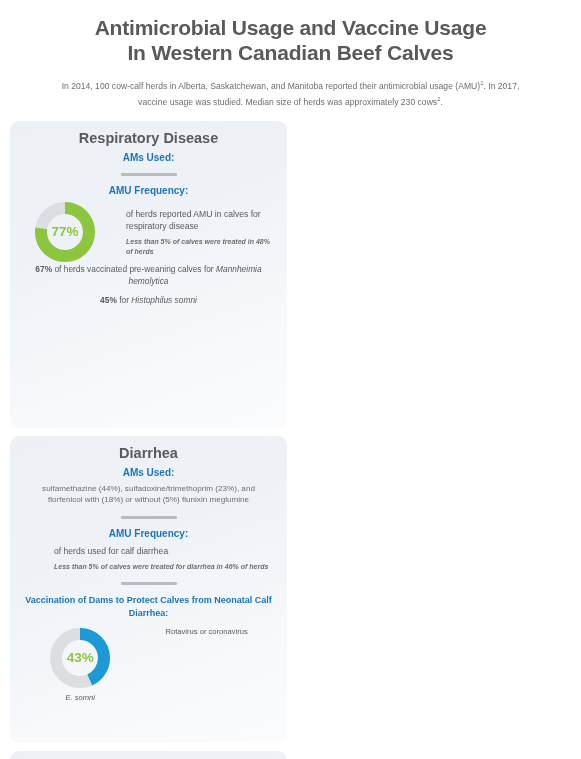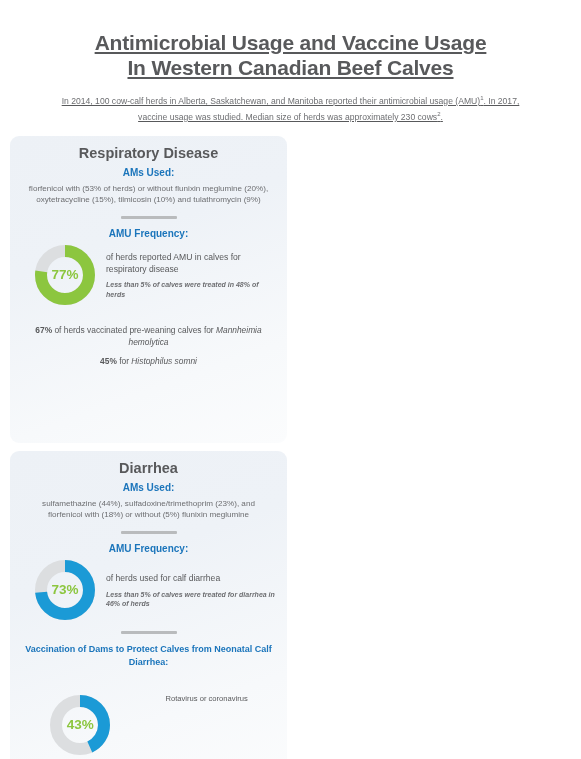--- a/index.html
+++ b/index.html
@@ -11,21 +11,21 @@
     overflow: hidden;
   }
   .page {
     position: relative;
     width: 581px; height: 759px;
     background: #ffffff;
     padding: 0;
   }
 
   
-  .header { padding: 30px 30px 0 30px; text-align: center; text-decoration: underline; }
+  .header { padding: 15px 30px 0 30px; text-align: center; }
   .title {
     font-size: 21px; line-height: 25px;
     font-weight: bold; color: #58595b;
     letter-spacing: -0.2px;
   }
   .subtitle {
     margin-top: 12px;
     font-size: 8.6px; line-height: 13px;
     color: #6d6e71;
     padding: 0 26px;
@@ -80,48 +80,48 @@
     width: 62px; height: 62px;
     flex: 0 0 62px;
   }
   .donut svg { display: block; width: 62px; height: 62px; transform: rotate(-90deg); }
   .donut-label {
     position: absolute; inset: 0;
     display: flex; align-items: center; justify-content: center;
     font-size: 13.5px; font-weight: bold;
     color: #8cc63f;
   }
-  .stat-text { flex: 1; padding-top: 2px; }
+  .stat-text { flex: 1; padding-top: 2px; margin-left: 20px; }
   .stat-main {
     font-size: 8.6px; line-height: 11.5px;
     color: #58595b;
   }
   .stat-note {
     margin-top: 5px;
     font-size: 7px; line-height: 9.5px;
     font-style: italic; font-weight: bold;
     color: #6d6e71;
   }
 
   
-  .vax-block { text-align: center; margin-top: 18px; }
+  .vax-block { text-align: center; }
   .vax-line {
     font-size: 8.4px; line-height: 12px;
     color: #58595b;
     margin-bottom: 7px;
   }
   .vax-line b { font-weight: bold; }
   .vax-line i { font-style: italic; }
 
   
   .dams-head {
     text-align: center;
     font-size: 9px; font-weight: bold; line-height: 13px;
     color: #1b75bb;
-    margin-top: 4px; margin-bottom: 25px;
+    margin-top: 4px; margin-bottom: 7px;
   }
   .dams-row { display: flex; justify-content: space-around; }
   .dams-item { text-align: center; }
   .dams-item .donut { margin: 0 auto 4px auto; }
   .dams-caption {
     font-size: 7.6px; color: #58595b;
   }
   .dams-caption.ital { font-style: italic; }
 </style>
 </head>
@@ -135,21 +135,20 @@
       <div>In Western Canadian Beef Calves</div>
     </div>
     <div class="subtitle">In 2014, 100 cow-calf herds in Alberta, Saskatchewan, and Manitoba reported their antimicrobial usage (AMU)<sup>1</sup>. In 2017, vaccine usage was studied. Median size of herds was approximately 230 cows<sup>2</sup>.</div>
   </div>
 
   <div class="grid">
 
     <div class="panel panel-tall">
       <div class="panel-title">Respiratory Disease</div>
       <div class="sec-head">AMs Used:</div>
-      <div class="ams-text">florfenicol with (53% of herds) or without flunixin meglumine (20%), oxytetracycline (15%), tilmicosin (10%) and tulathromycin (9%)</div>
       <div class="divider"></div>
       <div class="sec-head">AMU Frequency:</div>
       <div class="stat-row">
         <div class="donut">
           <svg viewBox="0 0 62 62">
             <circle cx="31" cy="31" r="24" fill="none" stroke="#dcdee0" stroke-width="12"></circle>
             <circle class="donut-arc" cx="31" cy="31" r="24" fill="none" stroke="#8cc63f" stroke-width="12" stroke-dasharray="116.11326447667875 34.68318289563132"></circle>
           </svg>
           <div class="donut-label">77%</div>
         </div>
@@ -164,27 +163,20 @@
       </div>
     </div>
 
     <div class="panel panel-tall">
       <div class="panel-title">Diarrhea</div>
       <div class="sec-head">AMs Used:</div>
       <div class="ams-text">sulfamethazine (44%), sulfadoxine/trimethoprim (23%), and florfenicol with (18%) or without (5%) flunixin meglumine</div>
       <div class="divider"></div>
       <div class="sec-head">AMU Frequency:</div>
       <div class="stat-row">
-        <div class="donut">
-          <svg viewBox="0 0 62 62">
-            <circle cx="31" cy="31" r="24" fill="none" stroke="#dcdee0" stroke-width="12"></circle>
-            <circle class="donut-arc" cx="31" cy="31" r="24" fill="none" stroke="#1b9ad6" stroke-width="12" stroke-dasharray="110.08140658178635 40.715040790523716"></circle>
-          </svg>
-          <div class="donut-label">73%</div>
-        </div>
         <div class="stat-text">
           <div class="stat-main">of herds used for calf diarrhea</div>
           <div class="stat-note">Less than 5% of calves were treated for diarrhea in 46% of herds</div>
         </div>
       </div>
       <div class="divider"></div>
       <div class="dams-head">Vaccination of Dams to Protect Calves from Neonatal Calf Diarrhea:</div>
       <div class="dams-row">
         <div class="dams-item">
           <div class="donut">

